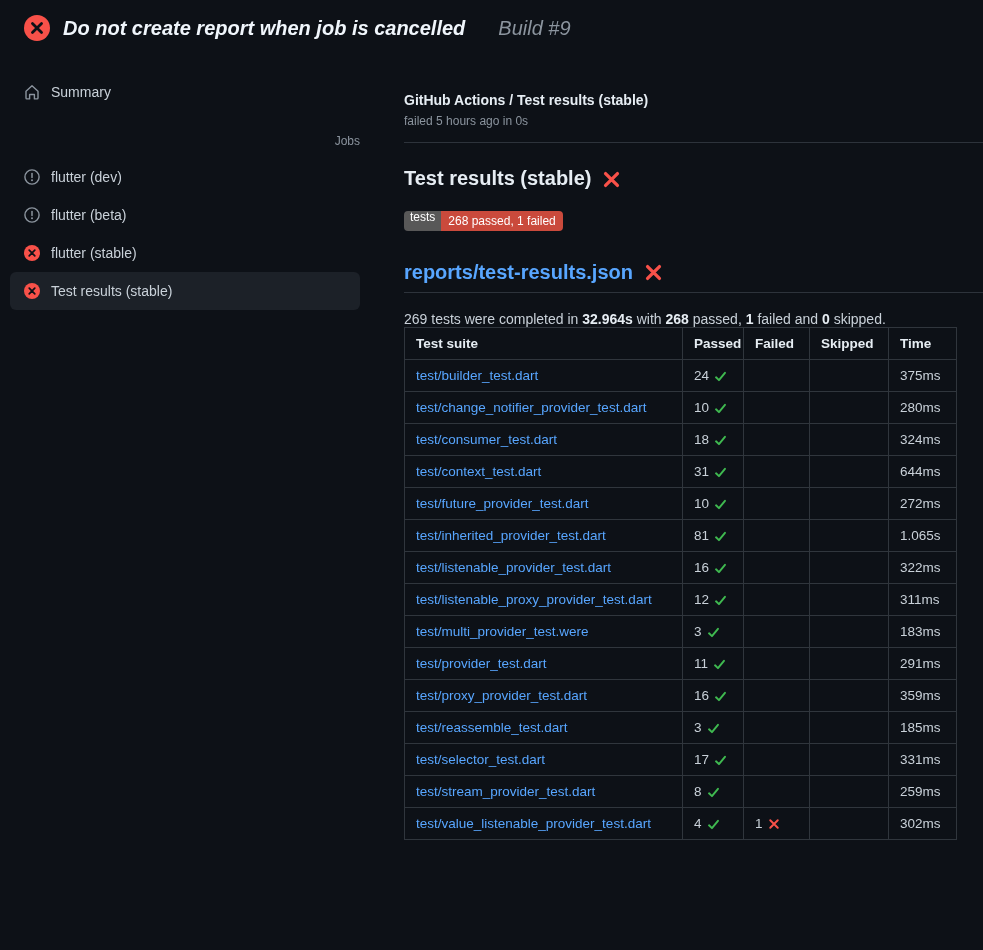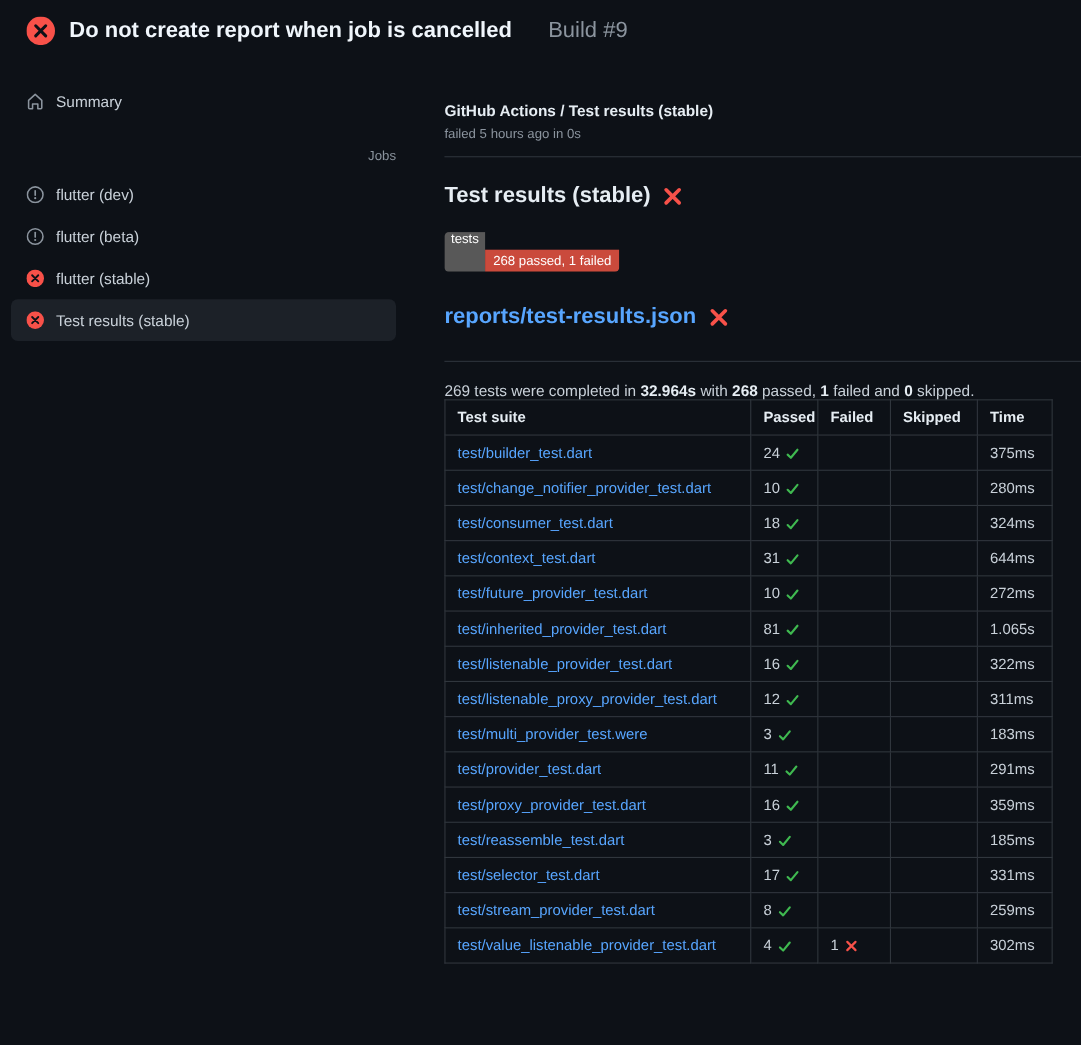--- a/index.html
+++ b/index.html
@@ -13,20 +13,21 @@
     font-size: 14px;
     overflow: hidden;
   }
 
   
   .topbar {
     display: flex;
     align-items: center;
     gap: 13px;
     padding: 15px 28px 13px 24px;
+    font-style: italic;
   }
   .topbar .title-wrap { display: flex; align-items: baseline; gap: 8px; }
   .topbar .run-title { font-size: 20px; font-weight: 700; color: #f0f6fc; }
   .topbar .build-label { font-size: 20px; font-weight: 400; color: #8b949e; margin-left: 25px; }
 
   
   .layout { display: flex; align-items: flex-start; }
 
   
   .sidebar { width: 376px; flex-shrink: 0; padding: 20px 16px 16px 10px; text-align: right; }
@@ -51,24 +52,24 @@
     border: none; border-top: 1px solid #2d333b;
     margin: 14px -32px 24px 0;
   }
   .section-title {
     display: flex; align-items: center; gap: 11px;
     font-size: 20px; font-weight: 700; color: #e6edf3;
     margin: 6px 0 18px 0;
   }
   .badge { display: inline-flex; font-size: 12px; border-radius: 4px; overflow: hidden; line-height: 1; }
   .badge-label { background: #585858; color: #ffffff; padding: 0 6px; }
-  .badge-value { background: #ca4a3c; color: #ffffff; padding: 4px 7px; margin-top: 16px; }
+  .badge-value { background: #ca4a3c; color: #ffffff; padding: 4px 7px; }
   .report-heading {
     display: flex; align-items: center; gap: 11px;
-    margin: 30px -32px 0 0; padding-bottom: 28px;
+    margin: 30px -32px 0 0; padding-bottom: 8px;
     border-bottom: 1px solid #2d333b;
   }
   .report-heading a { color: #58a6ff; font-size: 20px; font-weight: 700; text-decoration: none; }
   .summary-line { margin: 18px 0 0 0; font-size: 14px; color: #c9d1d9; }
   .summary-line .bold { font-weight: 700; color: #e6edf3; }
 
   
   table.results {
     border-collapse: collapse;
     width: 552px;

